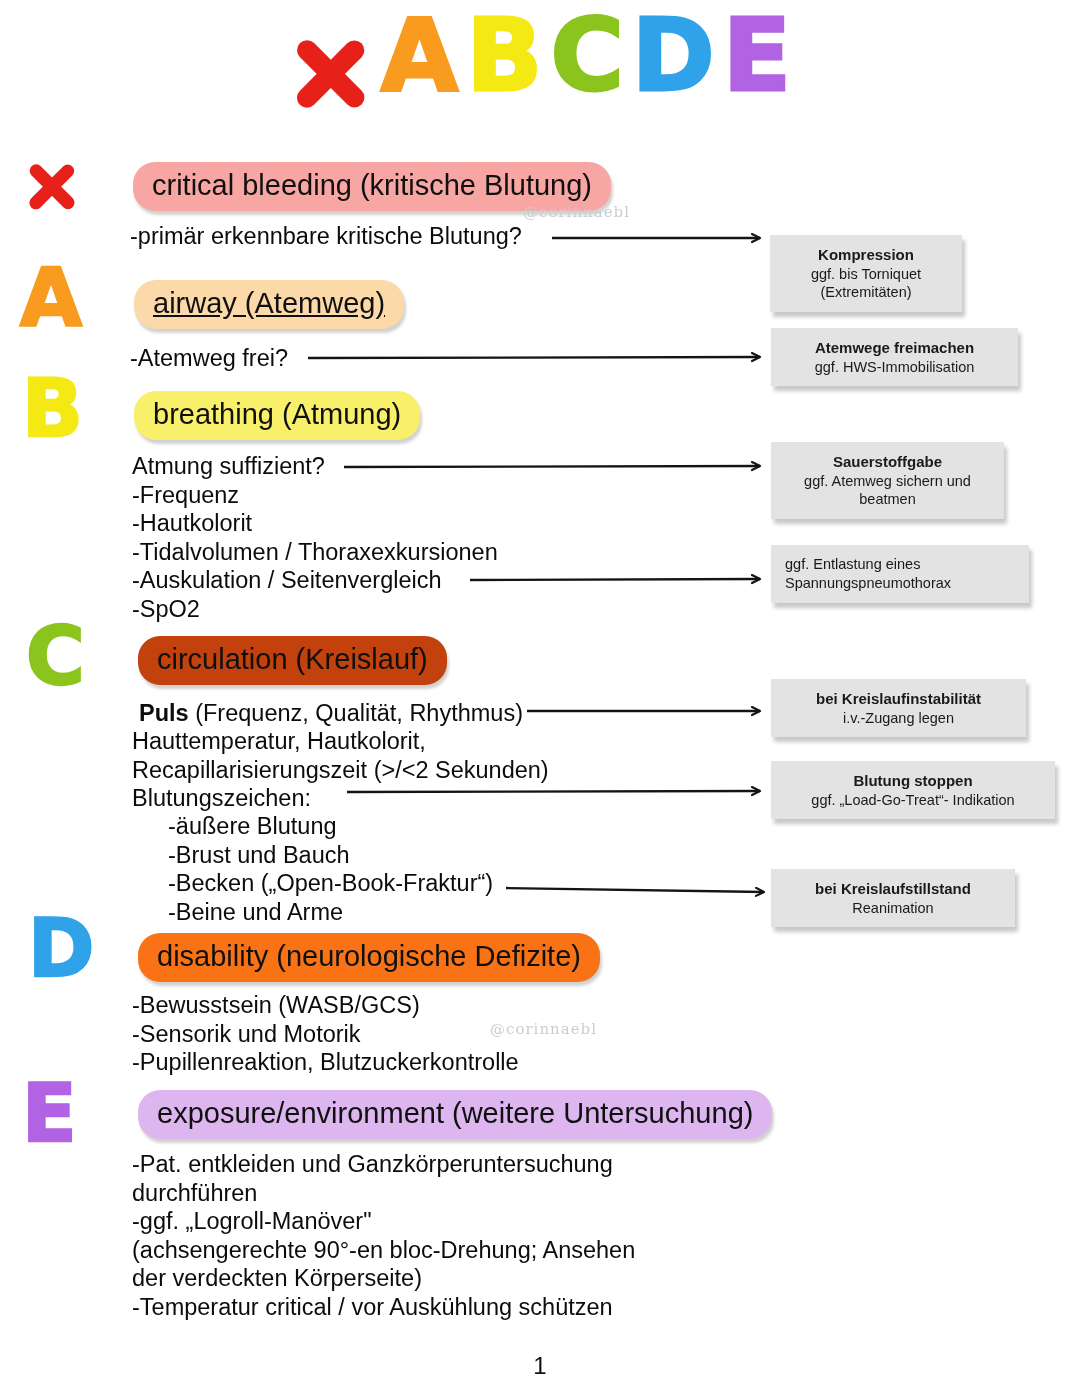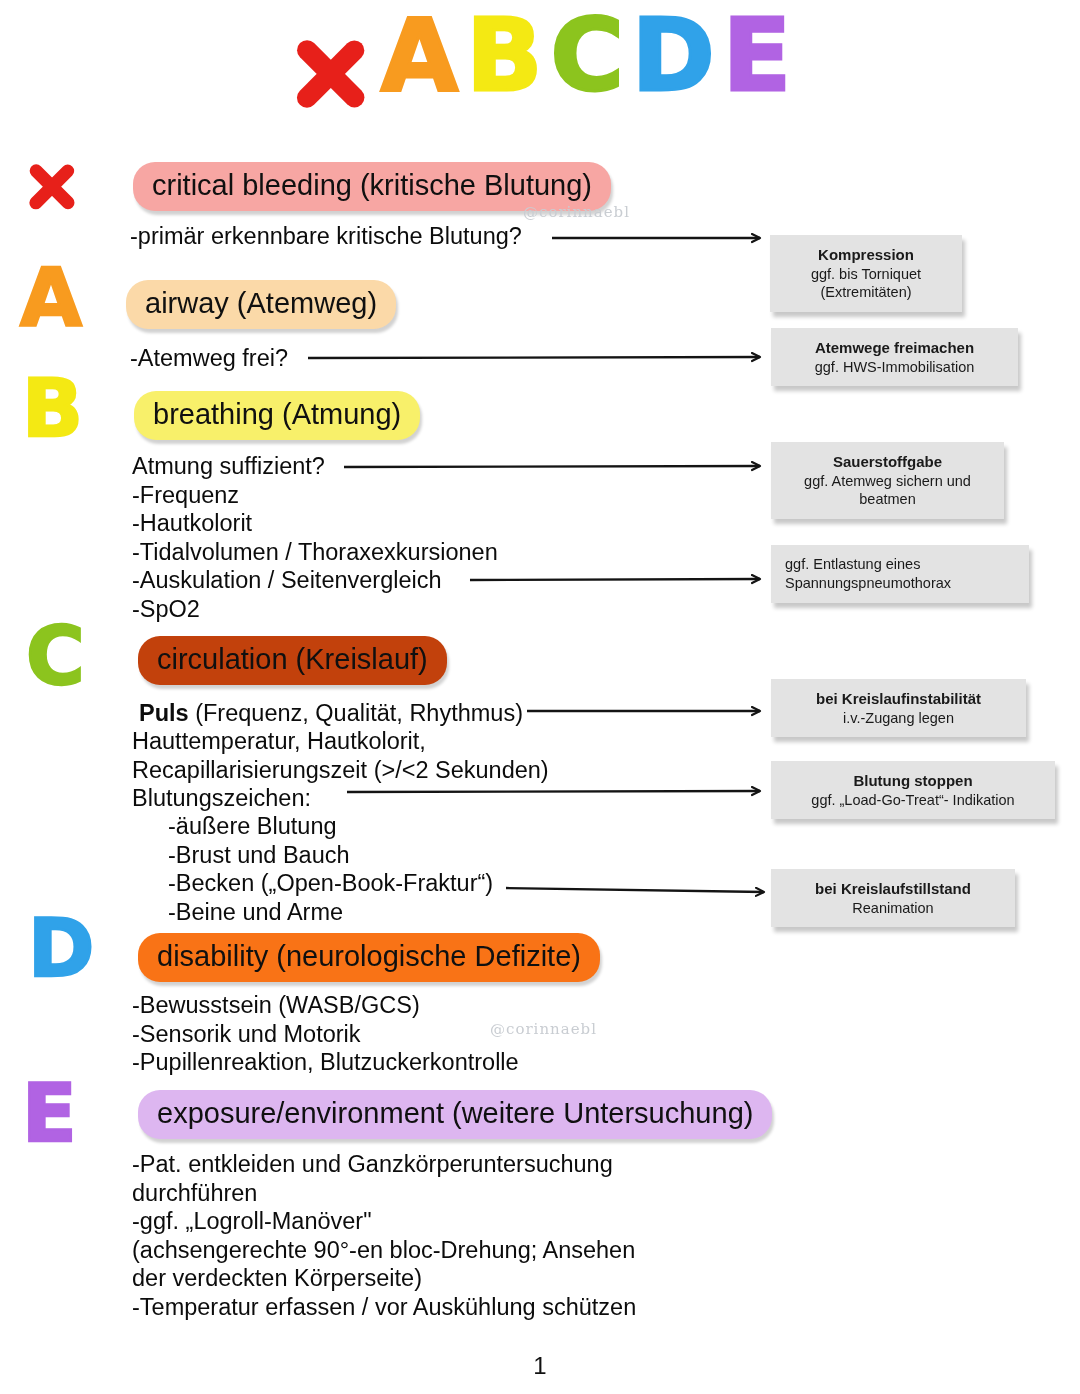--- a/index.html
+++ b/index.html
@@ -29,21 +29,21 @@
   .l-a{left:20px;top:259px;color:#f89b1f;}
   .l-b{left:22px;top:369px;color:#f4e913;}
   .l-c{left:26px;top:617px;color:#8cc41e;}
   .l-d{left:28px;top:909px;color:#30a2e9;}
   .l-e{left:22px;top:1074px;color:#b163e3;}
 
   
   .pill{position:absolute;display:inline-block;padding:7px 19px 9px 19px;border-radius:22px;
         font-size:29px;color:#101010;box-shadow:2px 4px 3px rgba(0,0,0,0.18);white-space:nowrap;margin-left:48px;}
   .pill-x{left:85px;top:162px;background:#f7a6a3;}
-  .pill-a{left:78px;top:280px;background:#fbd9a8;}
+  .pill-a{left:86px;top:280px;background:#fbd9a8;text-decoration:underline;}
   .pill-b{left:86px;top:391px;background:#f8f06a;}
   .pill-c{left:90px;top:636px;background:#c2410c;}
   .pill-d{left:90px;top:933px;background:#f97316;}
   .pill-e{left:90px;top:1090px;background:#ddb6f0;}
 
   
   .txt{position:absolute;font-size:23.5px;line-height:28.5px;color:#0c0c0c;white-space:nowrap;}
   .bold{font-weight:bold;}
 
   
@@ -150,21 +150,21 @@
   <div class="watermark" style="left:490px;top:1020px;">@corinnaebl</div>
 
   <span class="big-letter l-e">E</span>
   <div class="pill pill-e">exposure/environment (weitere Untersuchung)</div>
   <div class="txt" style="left:132px;top:1150px;">
     <div>-Pat. entkleiden und Ganzkörperuntersuchung</div>
     <div>durchführen</div>
     <div>-ggf. „Logroll-Manöver"</div>
     <div>(achsengerechte 90°-en bloc-Drehung; Ansehen</div>
     <div>der verdeckten Körperseite)</div>
-    <div>-Temperatur erfassen / vor Auskühlung schützen</div>
+    <div>-Temperatur critical / vor Auskühlung schützen</div>
   </div>
 
   <svg class="arrows" width="1080" height="1394" viewBox="0 0 1080 1394">
     <defs>
       <marker id="ah" markerWidth="14" markerHeight="14" refX="9" refY="5" orient="auto" markerUnits="userSpaceOnUse">
         <path d="M1,1 L9,5 L1,9" fill="none" stroke="#141414" stroke-width="2.2" stroke-linecap="round" stroke-linejoin="round"></path>
       </marker>
     </defs>
     <g stroke="#141414" stroke-width="2.3">
       <line x1="552" y1="238" x2="760" y2="238" marker-end="url(#ah)"></line>

